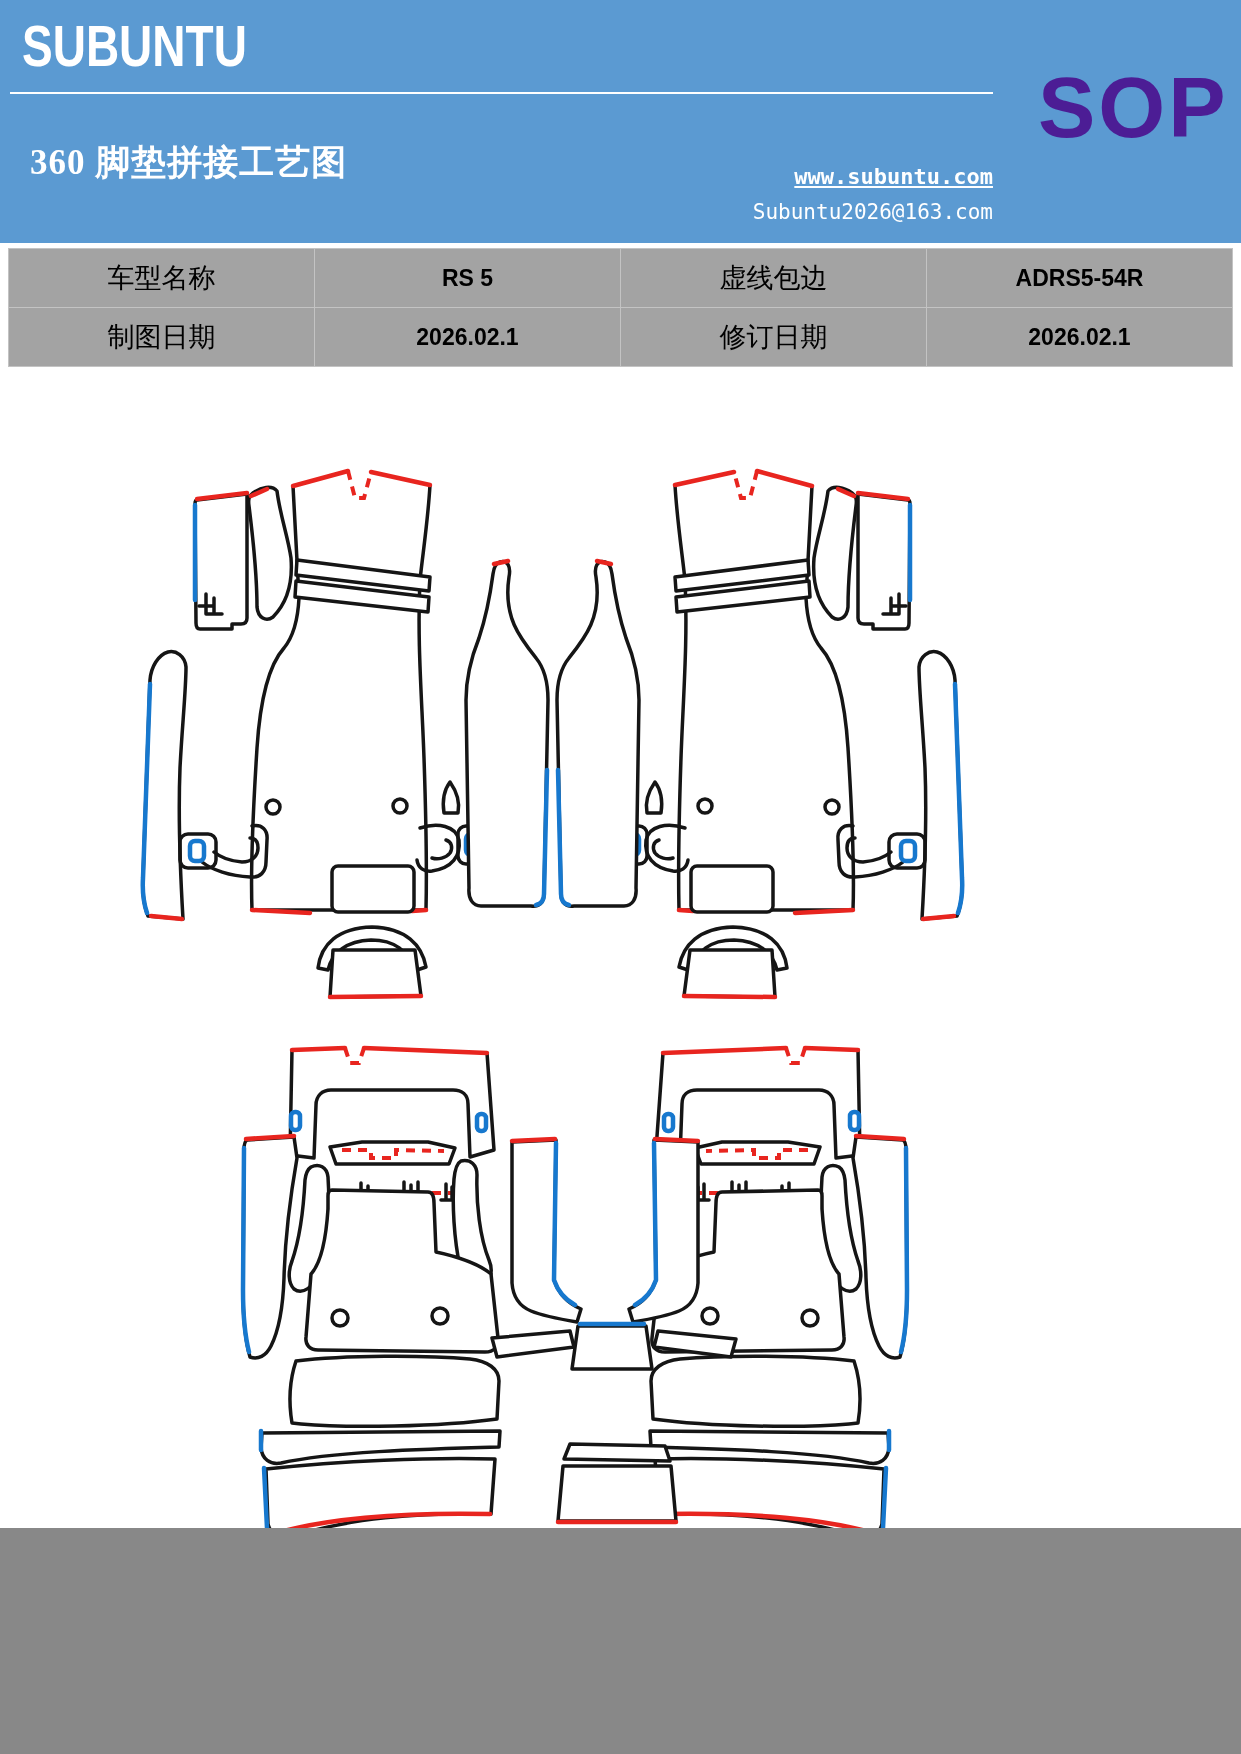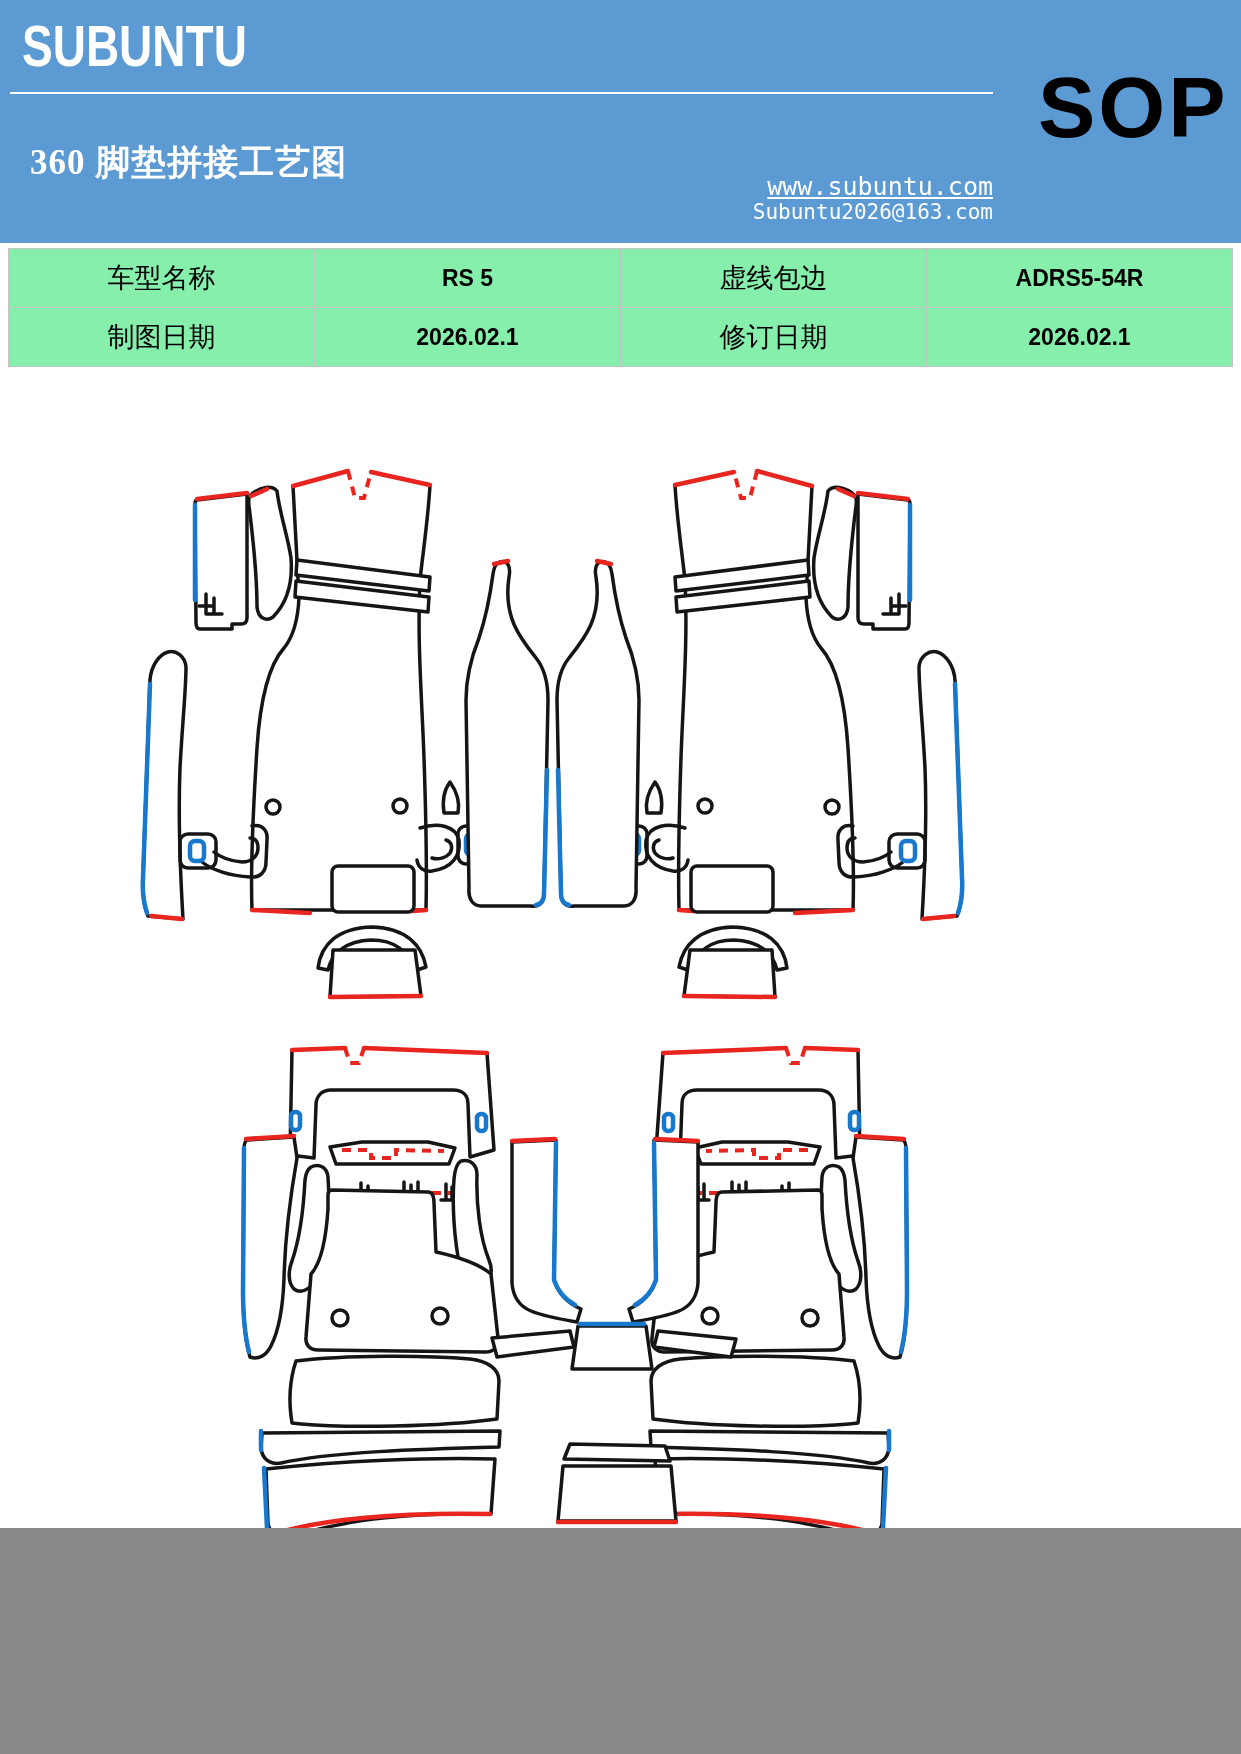--- a/index.html
+++ b/index.html
@@ -15,30 +15,30 @@
   
   .header{position:absolute;left:0;top:0;width:1241px;height:243px;background:var(--band);}
   .logo{position:absolute;left:22px;top:12px;color:#fff;font-weight:800;font-size:46px;
         letter-spacing:0px;transform:scaleY(1.25);transform-origin:top left;
         font-family:"Liberation Sans",sans-serif;}
   .header-rule{position:absolute;left:10px;top:92px;width:983px;height:2px;background:#fff;}
   .hd-company{position:absolute;top:98px;right:248px;color:#fff;font-size:27px;
         font-family:"Liberation Serif","DejaVu Serif",serif;}
   .doc-title{position:absolute;left:30px;top:139px;color:#fff;font-size:35px;font-weight:700;
         font-family:"Liberation Serif","DejaVu Serif",serif;letter-spacing:1px;}
-  .hd-site{position:absolute;top:172px;right:248px;color:#fff;font-size:25px;
-        font-family:"DejaVu Sans Mono","Liberation Mono",monospace;text-decoration:underline;cursor:pointer;}
+  .hd-site{position:absolute;top:164px;right:248px;color:#fff;font-size:22px;
+        font-family:"DejaVu Sans Mono","Liberation Mono",monospace;text-decoration:underline;cursor:pointer;font-weight:bold;}
   .hd-mail{position:absolute;top:200px;right:248px;color:#fff;font-size:21px;
         font-family:"DejaVu Sans Mono","Liberation Mono",monospace;}
-  .sop{position:absolute;left:1038px;top:64px;color:#000000;font-size:86px;font-weight:700;
+  .sop{position:absolute;left:1038px;top:64px;color:#4c1d95;font-size:86px;font-weight:700;
         line-height:1;letter-spacing:3px;font-family:"Liberation Sans",sans-serif;}
 
   
   .info-table{position:absolute;left:8px;top:248px;width:1225px;height:118px;
-        border-collapse:collapse;table-layout:fixed;background:#86efac;}
+        border-collapse:collapse;table-layout:fixed;background:#a3a3a3;}
   .info-table td{border:1px solid #c3c3c3;text-align:center;vertical-align:middle;height:59px;}
   .info-table td.lbl{font-family:"Liberation Serif","DejaVu Serif",serif;font-size:27px;color:#000;}
   .info-table td.val{font-family:"Liberation Sans",sans-serif;font-size:23px;font-weight:700;color:#000;}
 
   
   .legend{position:absolute;left:0;top:0;width:1241px;height:40px;}
   .lg-swatch{position:absolute;top:407px;height:0;}
   .lg-label{position:absolute;top:396px;font-size:27px;color:#000;
         font-family:"Liberation Serif","DejaVu Serif",serif;}
 

